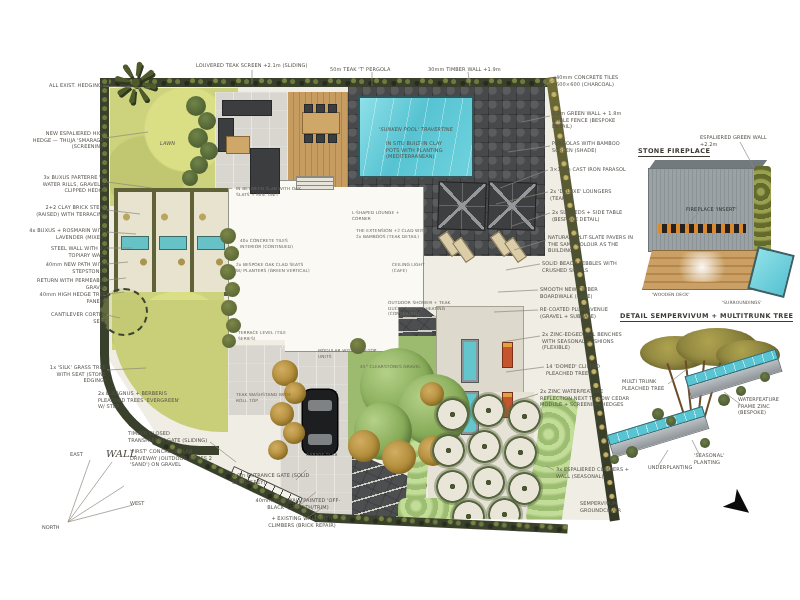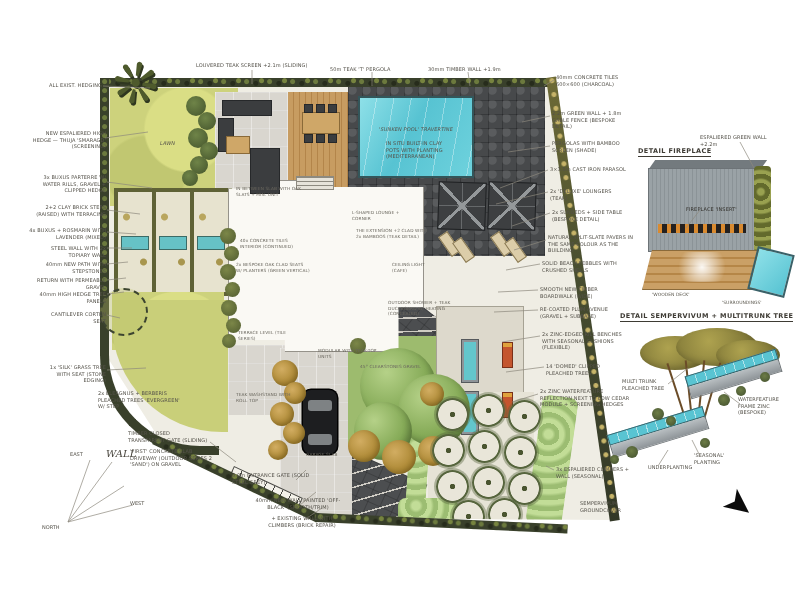--- a/index.html
+++ b/index.html
@@ -184,21 +184,21 @@
   <div class="abs b-curve" style="left:100px;top:296px;width:110px;height:150px;"></div>
   <div class="abs b" style="left:156px;top:436px;width:182px;height:9px;transform:rotate(25.5deg);transform-origin:left top;"></div>
   <div class="abs b" style="left:316px;top:513px;width:252px;height:9px;transform:rotate(2.6deg);transform-origin:left top;"></div>
   <div class="abs b-right" style="left:546px;top:78px;width:10px;height:448px;transform:rotate(-8.2deg);transform-origin:left top;"></div>
   <div class="abs palm" style="left:112px;top:56px;">❊</div>
   <div class="abs tree-outline" style="left:100px;top:288px;width:44px;height:44px;"></div>
 
   <div class="ann" style="left:160px;top:140px;font-style:italic;">LAWN</div>
 
   <div>
-    <div class="abs dtitle" style="left:638px;top:147px;">DETAIL FIREPLACE</div>
+    <div class="abs dtitle" style="left:638px;top:147px;">STONE FIREPLACE</div>
     <div class="ann" style="left:700px;top:134px;width:84px;">ESPALIERED GREEN WALL +2.2m</div>
     <div class="abs fp-roof" style="left:652px;top:160px;width:112px;height:9px;"></div>
     <div class="abs fp-wall" style="left:648px;top:168px;width:108px;height:82px;"></div>
     <div class="abs fp-slot" style="left:658px;top:224px;width:88px;height:9px;"></div>
     <div class="abs fp-green" style="left:754px;top:166px;width:17px;height:86px;"></div>
     <div class="abs fp-deck" style="left:642px;top:250px;width:122px;height:38px;"></div>
     <div class="abs fp-glow" style="left:672px;top:252px;width:60px;height:30px;"></div>
     <div class="abs fp-pool" style="left:752px;top:250px;width:34px;height:40px;"></div>
     <div class="ann" style="left:686px;top:206px;width:60px;color:#33312c;">FIREPLACE 'INSERT'</div>
     <div class="abs cap" style="left:652px;top:292px;">'WOODEN DECK'</div>

